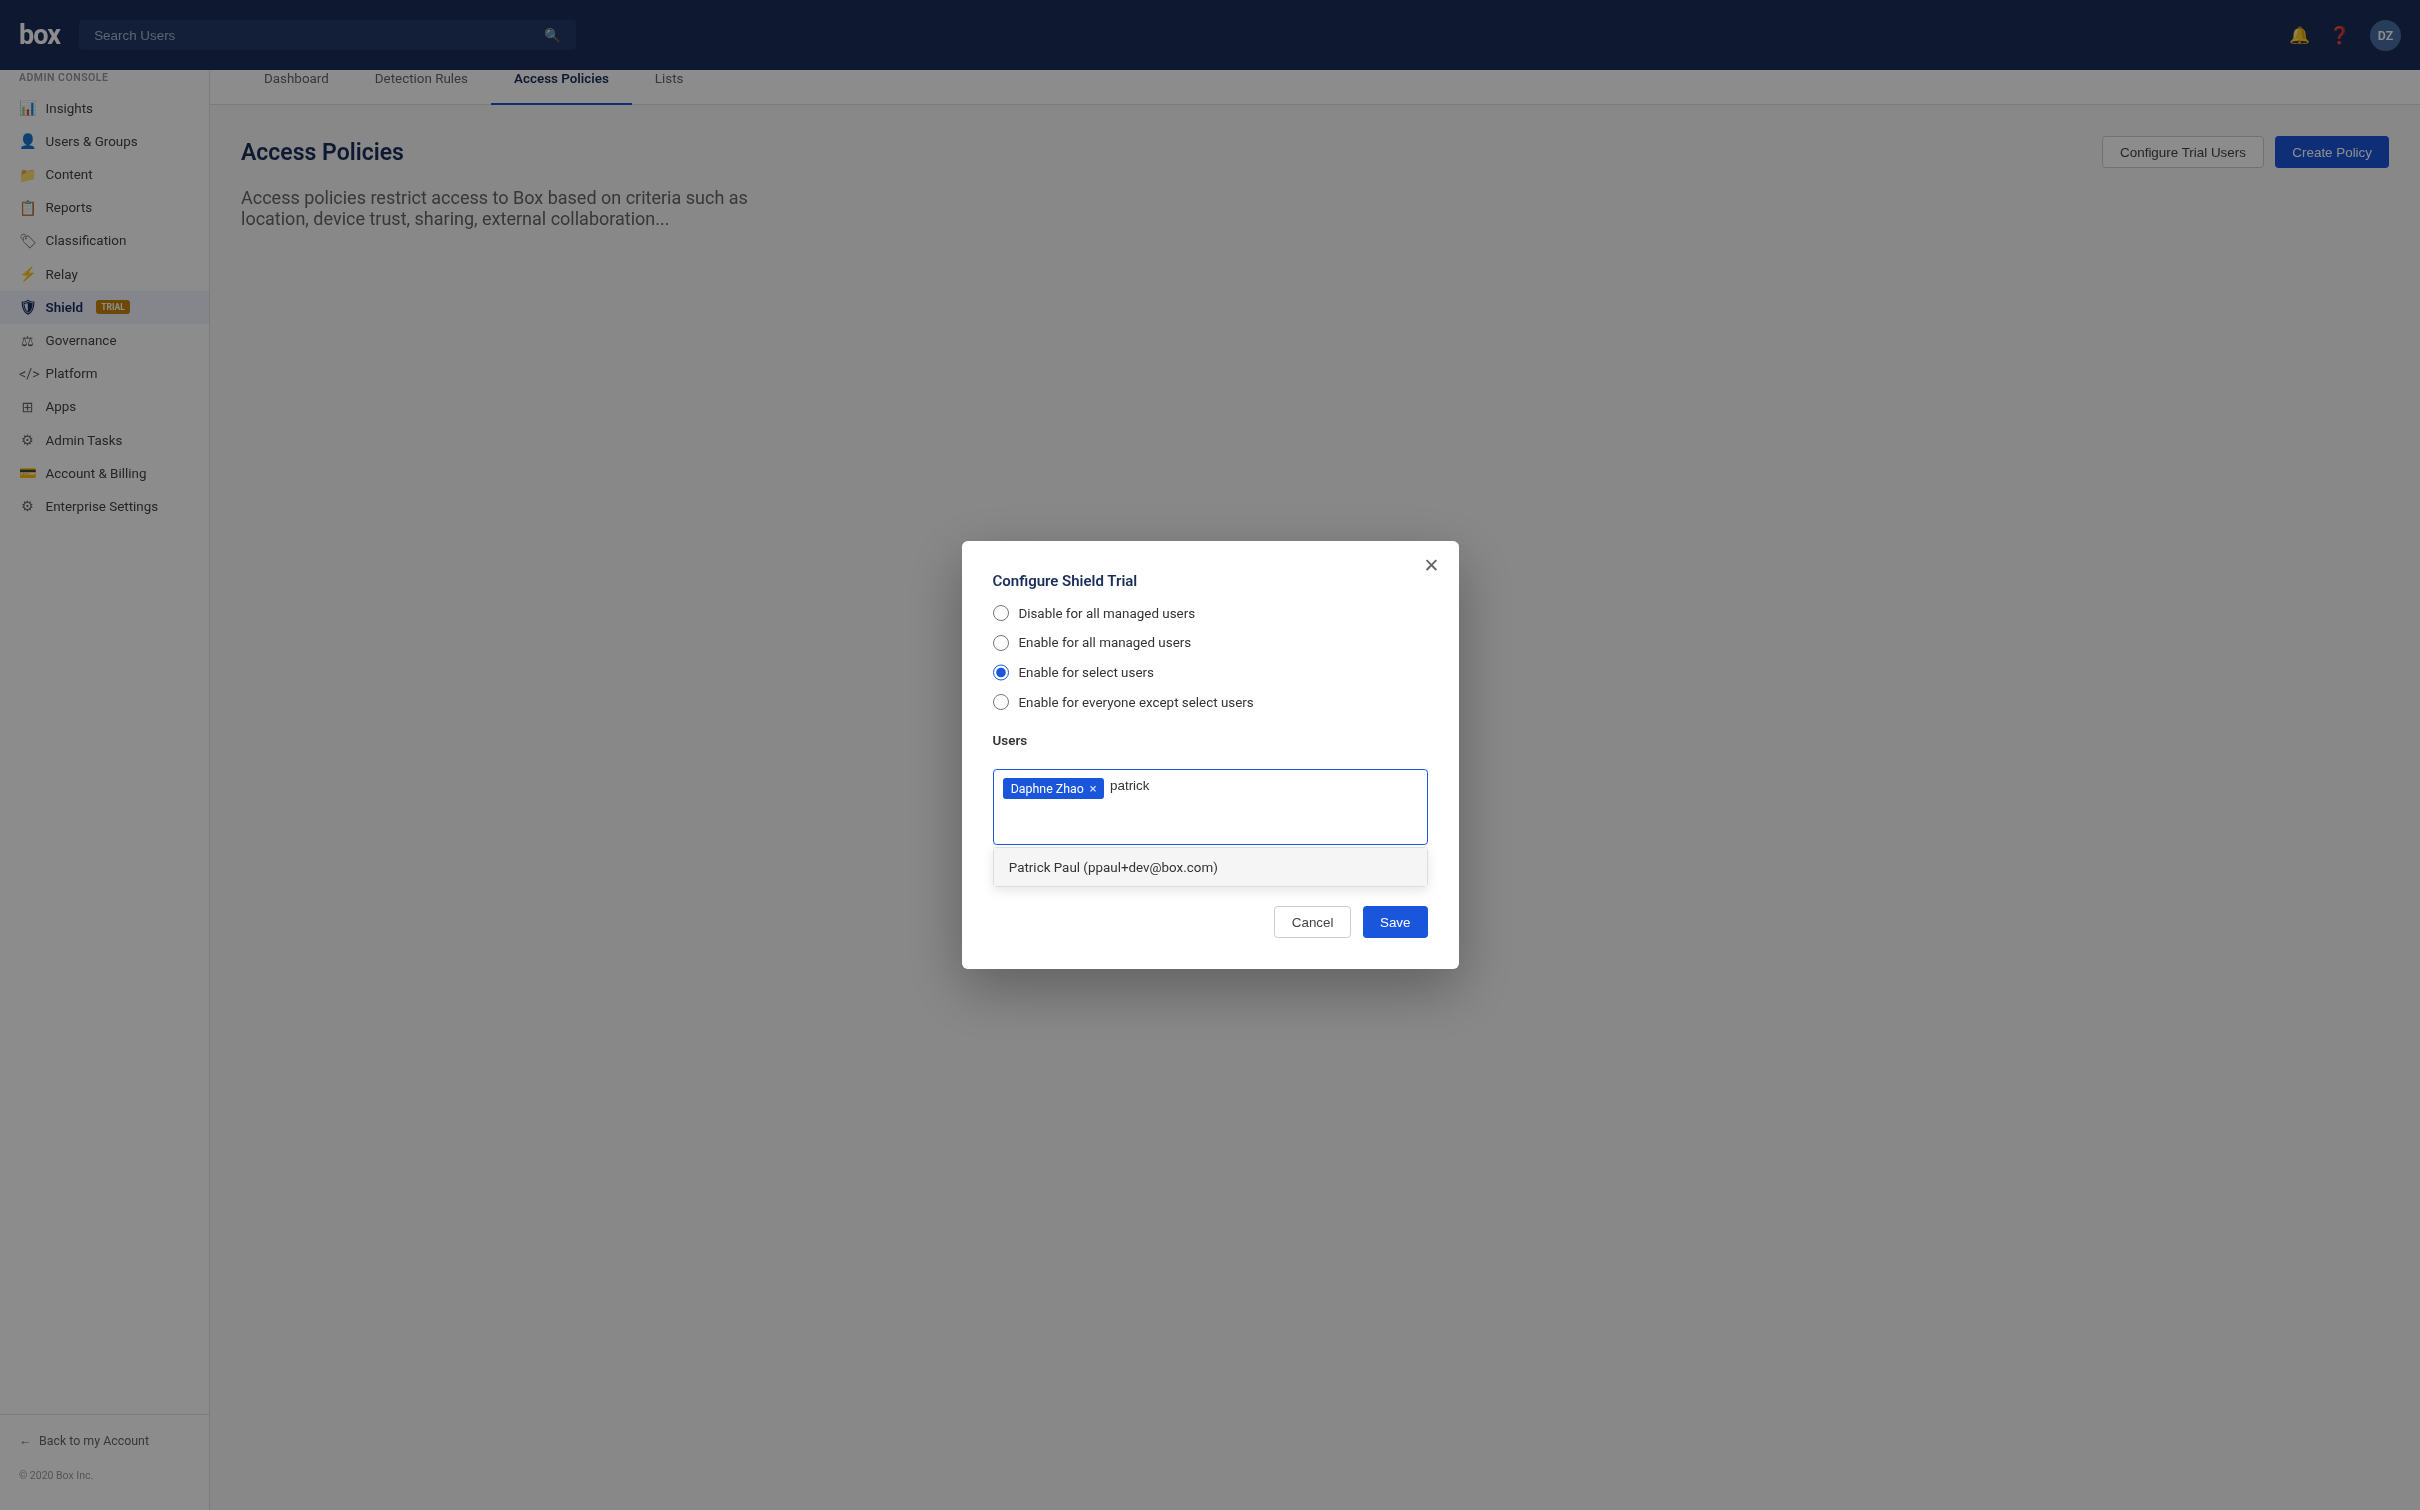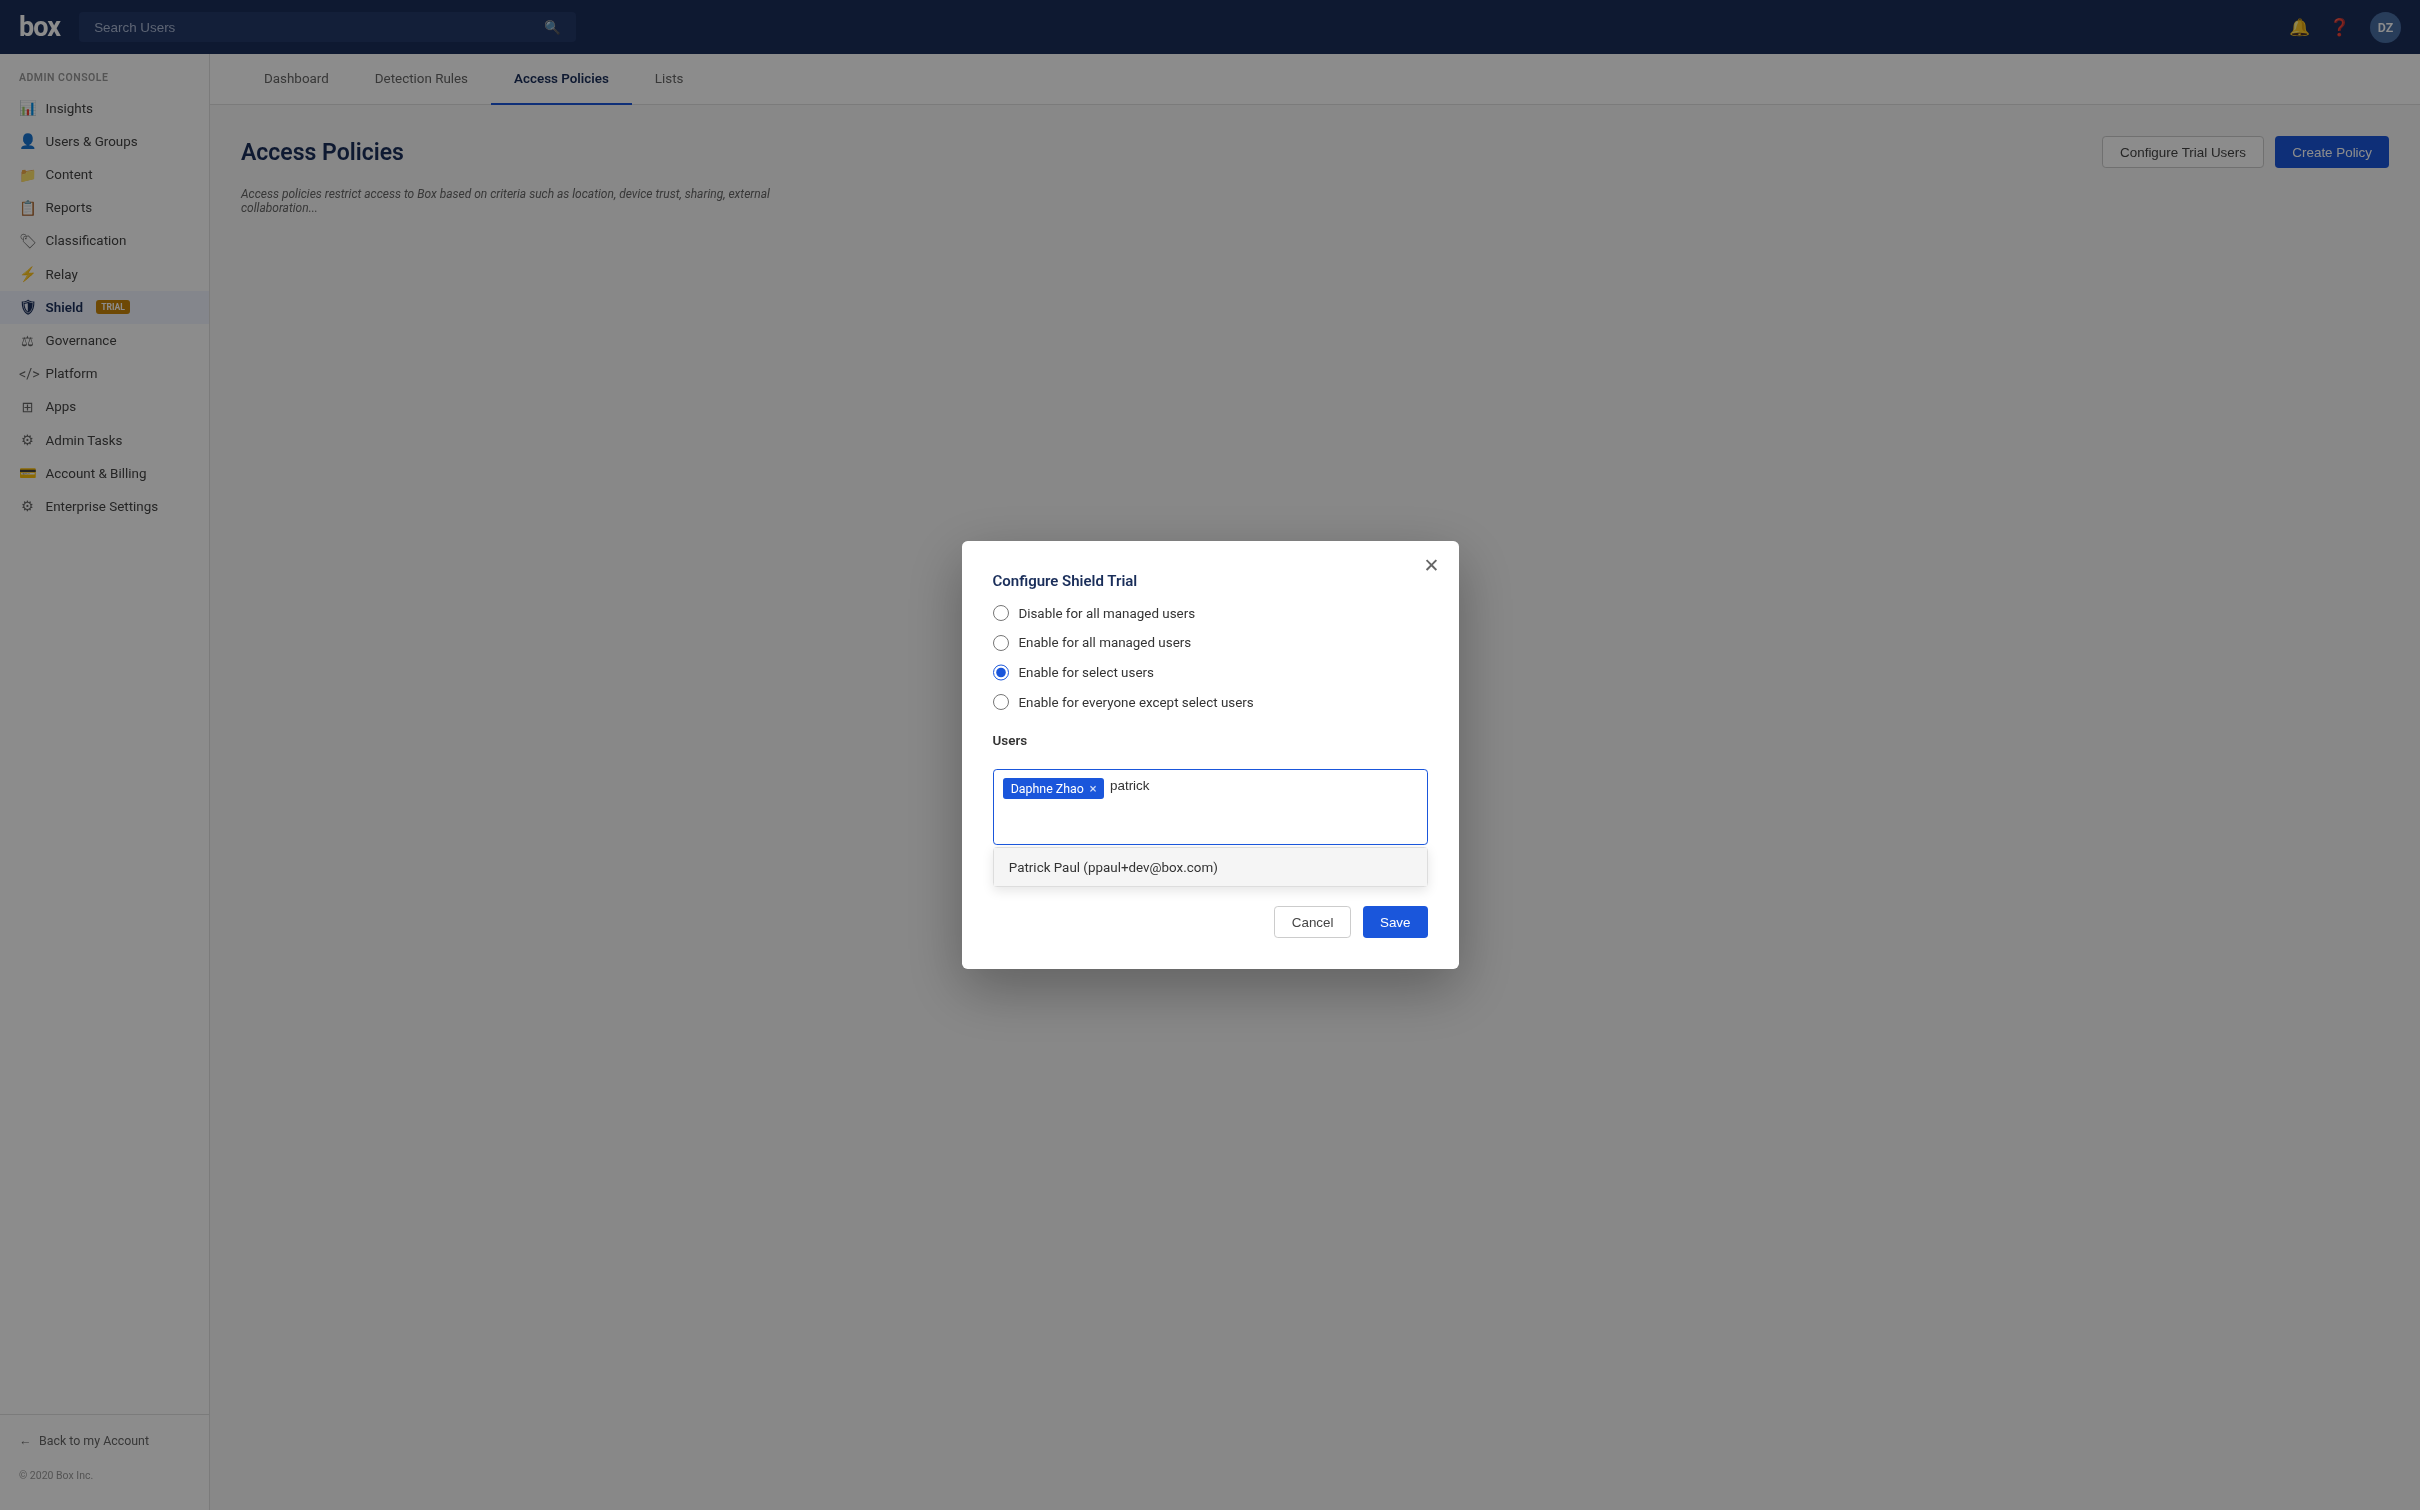--- a/index.html
+++ b/index.html
@@ -1,21 +1,21 @@
 <!DOCTYPE html>
 <html><head>
   <meta charset="utf-8">
   <style>
     * { box-sizing: border-box; margin: 0; padding: 0; }
     body { font-family: -apple-system, BlinkMacSystemFont, 'Segoe UI', Roboto, sans-serif; background: #f0f0f0; color: #333; font-size: 13.4px; }
 
     
     .top-nav {
       background: #1a2e5a;
-      height: 54px;
+      height: 70px;
       display: flex;
       align-items: center;
       padding: 0 19px;
       position: fixed;
       top: 0; left: 0; right: 0;
       z-index: 100;
     }
     .top-nav-logo {
       color: white;
       font-size: 27px;
@@ -202,24 +202,23 @@
       padding: 7.6px 17px;
       border: none;
       background: #1a56db;
       border-radius: 3.8px;
       font-size: 13.4px;
       cursor: pointer;
       color: white;
       font-weight: 500;
     }
     .page-desc {
-      font-size: 12px;
+      font-size: 18px;
       color: #666;
       max-width: 574px;
-      font-style: italic;
     }
 
     
     .overlay {
       position: fixed;
       top: 0; left: 0; right: 0; bottom: 0;
       background: rgba(0,0,0,0.45);
       z-index: 200;
       display: flex;
       align-items: center;

